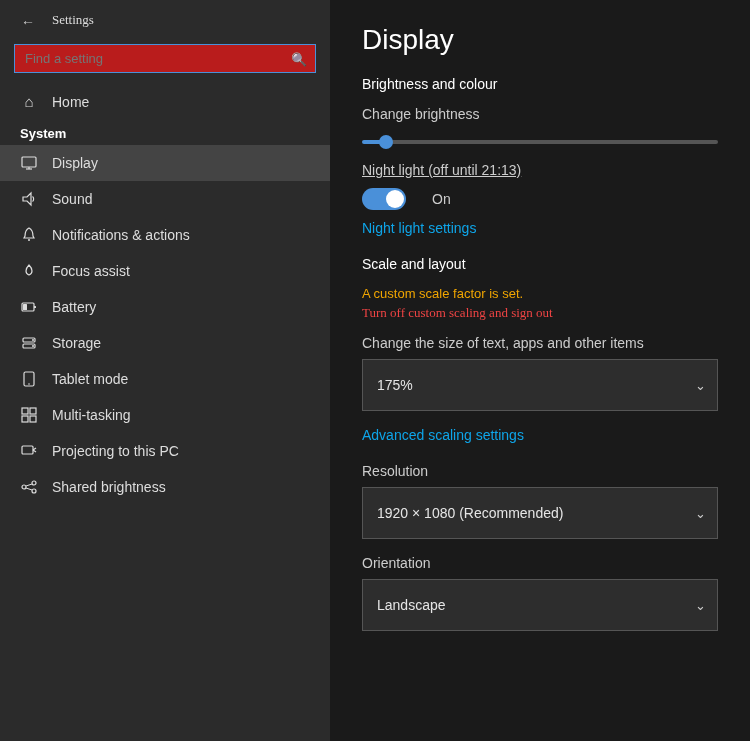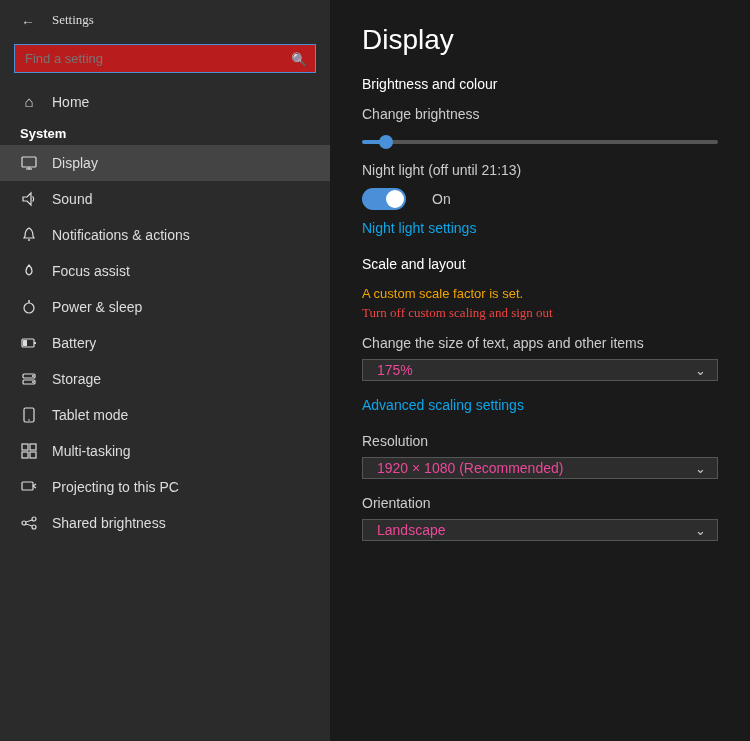--- a/index.html
+++ b/index.html
@@ -157,20 +157,21 @@
     
     .night-light-row {
       display: flex;
       align-items: center;
       justify-content: space-between;
       margin-bottom: 10px;
     }
     .night-light-label {
       font-size: 14px;
       color: #ccc;
+      text-decoration: underline;
     }
     .toggle-row {
       display: flex;
       align-items: center;
       gap: 26px;
       margin-bottom: 10px;
     }
     .toggle {
       width: 44px;
       height: 22px;
@@ -219,22 +220,22 @@
       font-family: Liberation Serif, serif;
     }
     .dropdown-wrapper {
       position: relative;
       margin-bottom: 16px;
     }
     .dropdown-wrapper select {
       width: 100%;
       background: #2d2d2d;
       border: 1px solid #555;
-      color: #ec4899;
-      padding: 2px 14px;
+      color: #e5e5e5;
+      padding: 17px 14px;
       font-size: 14px;
       appearance: none;
       -webkit-appearance: none;
       cursor: pointer;
       outline: none;
     }
     .dropdown-arrow {
       position: absolute;
       right: 12px;
       top: 50%;
@@ -304,29 +305,20 @@
 
   <div class="nav-item">
     <span class="nav-icon">
       <svg width="16" height="16" viewBox="0 0 16 16" fill="none">
         <path d="M8 2 C8 2 5 5 5 8 C5 10 6.5 11.5 8 12 C9.5 11.5 11 10 11 8 C11 5 8 2 8 2Z" stroke="#ddd" stroke-width="1.2" fill="none"></path>
       </svg>
     </span>
     <span>Focus assist</span>
   </div>
 
-  <div class="nav-item">
-    <span class="nav-icon">
-      <svg width="16" height="16" viewBox="0 0 16 16" fill="none">
-        <circle cx="8" cy="9" r="5" stroke="#ddd" stroke-width="1.2" fill="none"></circle>
-        <line x1="8" y1="4" x2="8" y2="1" stroke="#ddd" stroke-width="1.5"></line>
-      </svg>
-    </span>
-    <span>Power &amp; sleep</span>
-  </div>
 
   <div class="nav-item">
     <span class="nav-icon">
       <svg width="16" height="16" viewBox="0 0 16 16" fill="none">
         <rect x="1" y="4" width="12" height="8" rx="1" stroke="#ddd" stroke-width="1.2" fill="none"></rect>
         <rect x="13" y="7" width="2" height="2" rx="0.5" fill="#ddd"></rect>
         <rect x="2" y="5" width="4" height="6" rx="0.5" fill="#ddd"></rect>
       </svg>
     </span>
     <span>Battery</span>

